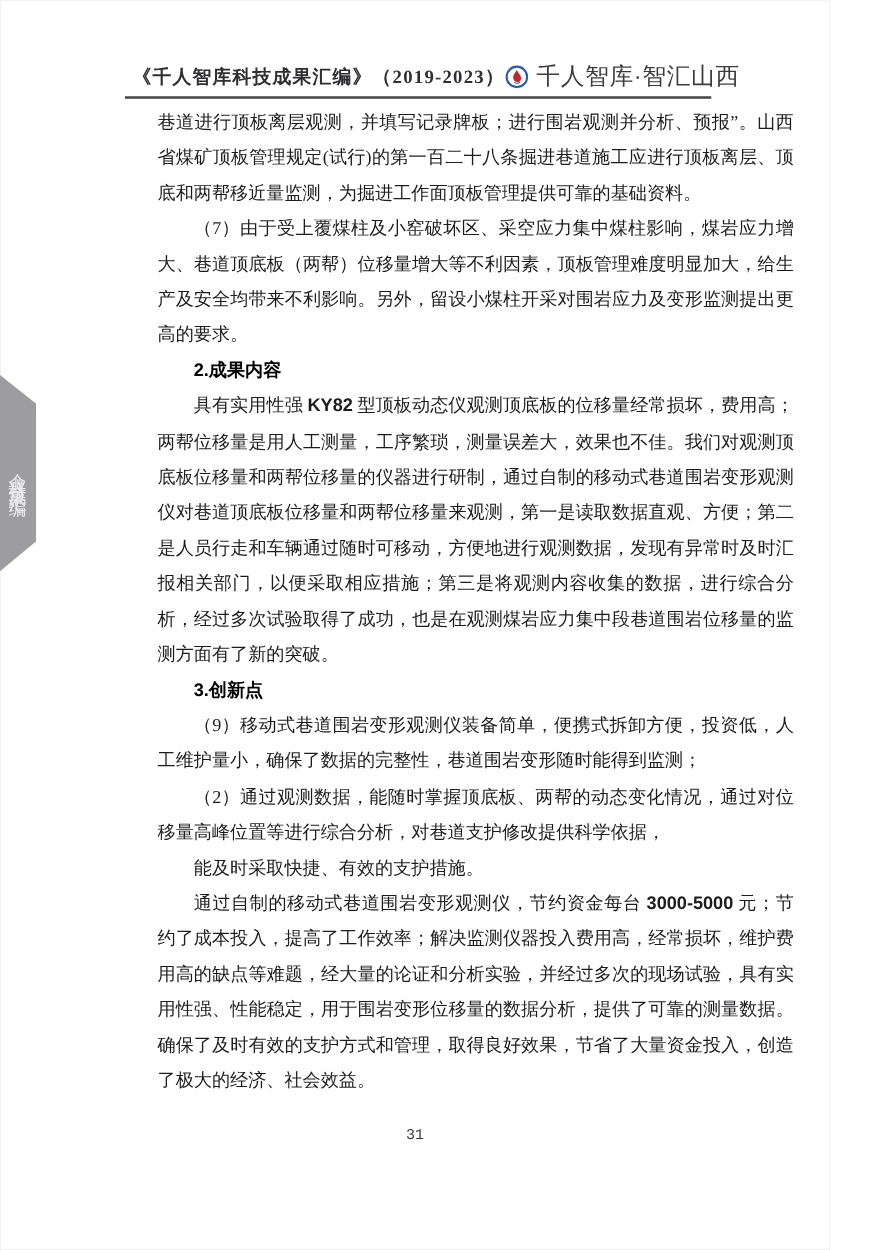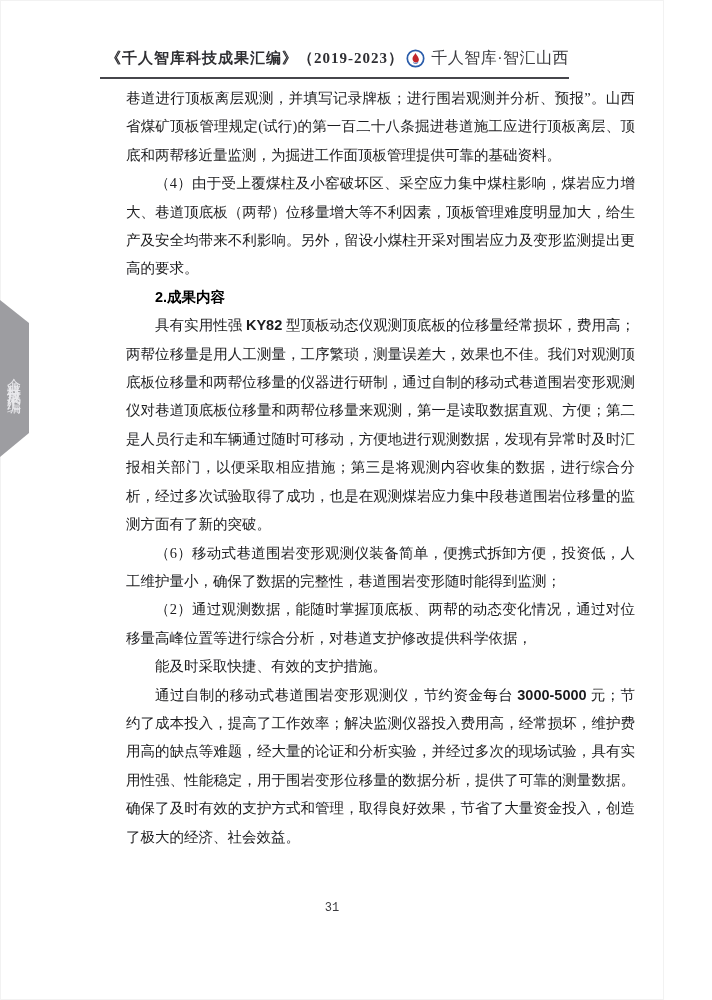--- a/index.html
+++ b/index.html
@@ -31,21 +31,21 @@
     white-space: nowrap;
   }
   .brand {
     display: flex;
     align-items: center;
     gap: 6px;
     font-family: "Liberation Sans", "DejaVu Sans", sans-serif;
   }
   .brand-logo { display: inline-flex; width: 19px; height: 19px; }
   .brand-text {
-    font-size: 16px;
+    font-size: 19px;
     color: #3c3c40;
     letter-spacing: 0.5px;
     white-space: nowrap;
   }
   .header-rule {
     position: absolute;
     left: 100px;
     right: 95px;
     top: 77px;
     height: 2px;
@@ -133,26 +133,27 @@
     </div>
   </div>
   <div class="header-rule"></div>
 
   <div class="side-tab">
     <span class="side-tab-label">企业科技成果汇编</span>
   </div>
 
   <div class="content">
     <p class="noindent">巷道进行顶板离层观测，并填写记录牌板；进行围岩观测并分析、预报”。山西省煤矿顶板管理规定(试行)的第一百二十八条掘进巷道施工应进行顶板离层、顶底和两帮移近量监测，为掘进工作面顶板管理提供可靠的基础资料。</p>
-    <p>（4）由于受上覆煤柱及小窑破坏区、采空应力集中煤柱影响，煤岩应力增大、巷道顶底板（两帮）位移量增大等不利因素，顶板管理难度明显加大，给生产及安全均带来不利影响。另外，留设小煤柱开采对围岩应力及变形监测提出更高的要求。</p>
+    <p>（7）由于受上覆煤柱及小窑破坏区、采空应力集中煤柱影响，煤岩应力增大、巷道顶底板（两帮）位移量增大等不利因素，顶板管理难度明显加大，给生产及安全均带来不利影响。另外，留设小煤柱开采对围岩应力及变形监测提出更高的要求。</p>
 
     <h3>2.成果内容</h3>
     <p><span>具有实用性强 </span><span class="latin">KY82</span><span> 型顶板动态仪观测顶底板的位移量经常损坏，费用高；两帮位移量是用人工测量，工序繁琐，测量误差大，效果也不佳。我们对观测顶底板位移量和两帮位移量的仪器进行研制，通过自制的移动式巷道围岩变形观测仪对巷道顶底板位移量和两帮位移量来观测，第一是读取数据直观、方便；第二是人员行走和车辆通过随时可移动，方便地进行观测数据，发现有异常时及时汇报相关部门，以便采取相应措施；第三是将观测内容收集的数据，进行综合分析，经过多次试验取得了成功，也是在观测煤岩应力集中段巷道围岩位移量的监测方面有了新的突破。</span></p>
 
-    <p>（6）移动式巷道围岩变形观测仪装备简单，便携式拆卸方便，投资低，人工维护量小，确保了数据的完整性，巷道围岩变形随时能得到监测；</p>
+    <h3>3.创新点</h3>
+    <p>（9）移动式巷道围岩变形观测仪装备简单，便携式拆卸方便，投资低，人工维护量小，确保了数据的完整性，巷道围岩变形随时能得到监测；</p>
     <p>（2）通过观测数据，能随时掌握顶底板、两帮的动态变化情况，通过对位移量高峰位置等进行综合分析，对巷道支护修改提供科学依据，</p>
     <p>能及时采取快捷、有效的支护措施。</p>
 
     <p><span>通过自制的移动式巷道围岩变形观测仪，节约资金每台 </span><span class="latin">3000-5000</span><span> 元；节约了成本投入，提高了工作效率；解决监测仪器投入费用高，经常损坏，维护费用高的缺点等难题，经大量的论证和分析实验，并经过多次的现场试验，具有实用性强、性能稳定，用于围岩变形位移量的数据分析，提供了可靠的测量数据。确保了及时有效的支护方式和管理，取得良好效果，节省了大量资金投入，创造了极大的经济、社会效益。</span></p>
   </div>
 
   <div class="footer">
     <span>31</span>
   </div>
 

